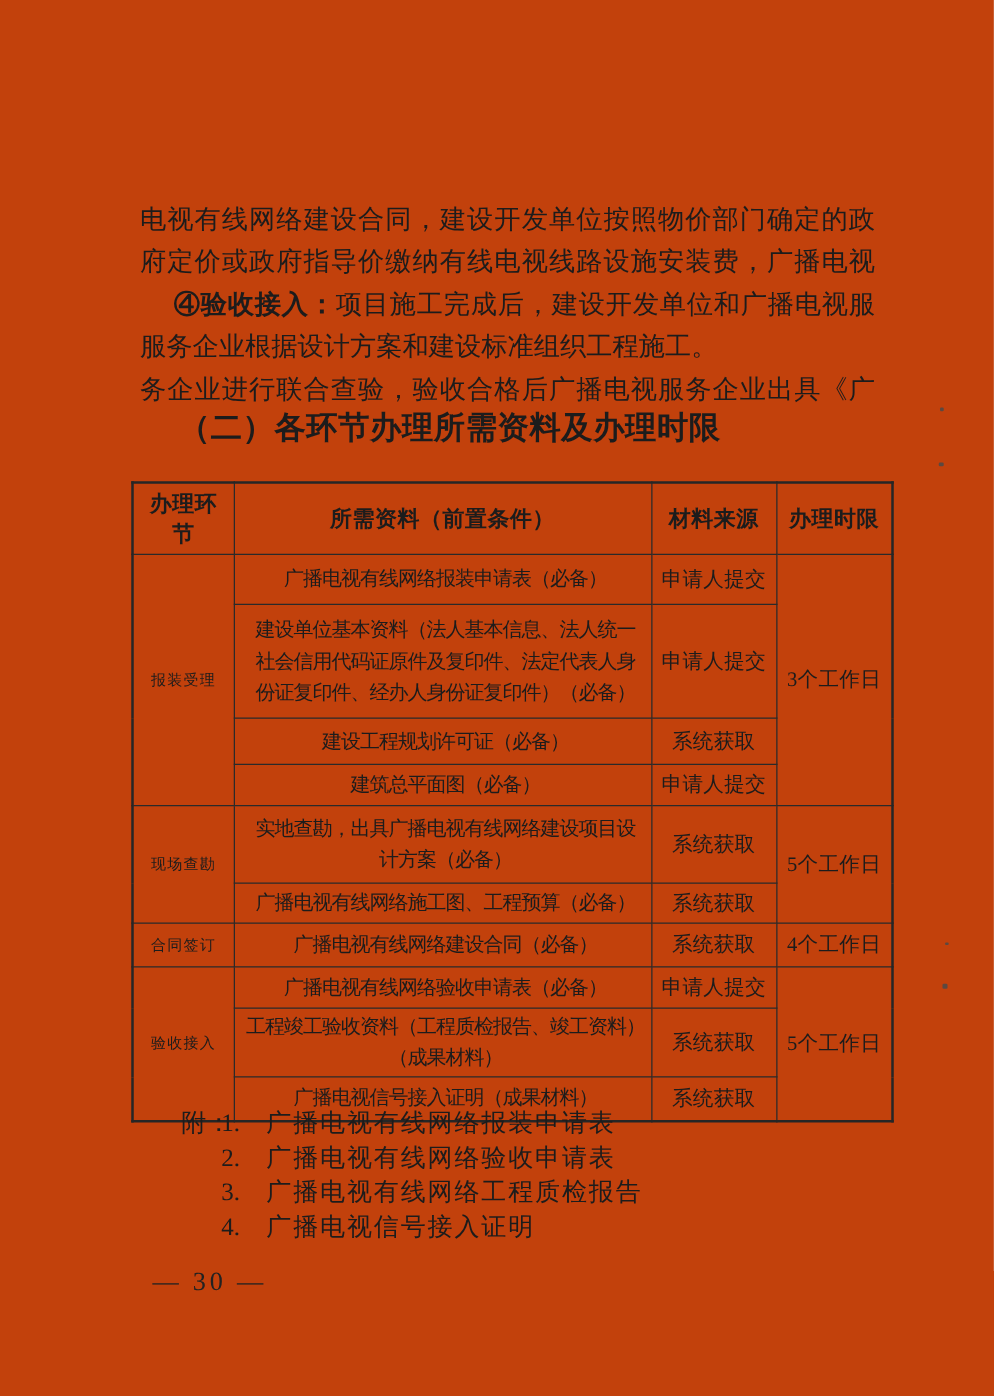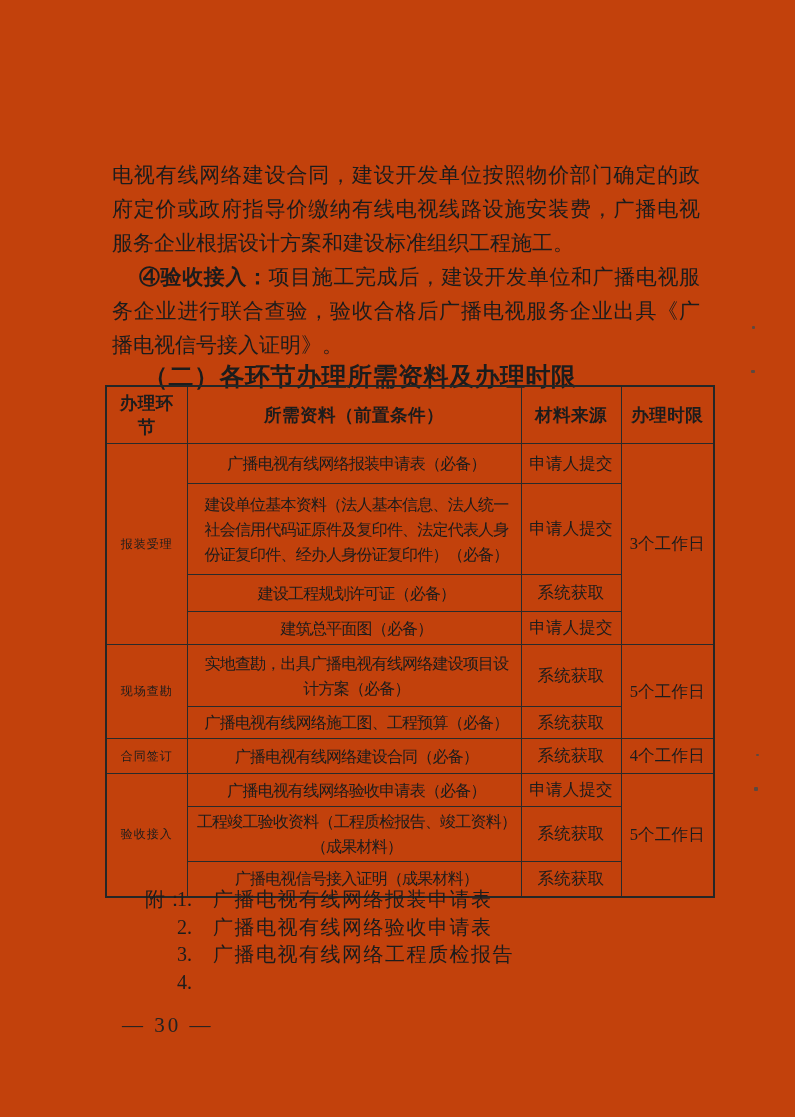--- a/index.html
+++ b/index.html
@@ -108,24 +108,23 @@
   }
 </style>
 </head>
 <body>
 
 <div class="page">
 
   <div class="body-text">
     <div class="line jline">电视有线网络建设合同，建设开发单位按照物价部门确定的政</div>
     <div class="line jline">府定价或政府指导价缴纳有线电视线路设施安装费，广播电视</div>
+    <div class="line jline p2first"><span class="bold">④验收接入：</span><span>项目施工完成后，建设开发单位和广播电视服</span></div>
     <div class="line">服务企业根据设计方案和建设标准组织工程施工。</div>
-    <div class="line jline p2first"><span class="bold">④验收接入：</span><span>项目施工完成后，建设开发单位和广播电视服</span></div>
     <div class="line jline">务企业进行联合查验，验收合格后广播电视服务企业出具《广</div>
-    <div class="line">播电视信号接入证明》。</div>
     <div class="heading">（二）各环节办理所需资料及办理时限</div>
   </div>
 
   <table class="materials-table">
     <colgroup>
       <col style="width:81px">
       <col style="width:334px">
       <col style="width:100px">
       <col style="width:93px">
     </colgroup>
@@ -207,20 +206,21 @@
       <span class="appendix-text">广播电视有线网络验收申请表</span>
     </div>
     <div class="appendix-row">
       <span class="appendix-label"></span>
       <span class="appendix-num">3.</span>
       <span class="appendix-text">广播电视有线网络工程质检报告</span>
     </div>
     <div class="appendix-row">
       <span class="appendix-label"></span>
       <span class="appendix-num">4.</span>
+      <span class="appendix-text">广播电视信号接入证明</span>
     </div>
   </div>
 
   <div class="page-number">— 30 —</div>
 
   <div class="speck" style="left:752px; top:326px; width:3px; height:3px;"></div>
   <div class="speck" style="left:751px; top:370px; width:4px; height:3px;"></div>
   <div class="speck" style="left:756px; top:754px; width:3px; height:2px;"></div>
   <div class="speck" style="left:754px; top:787px; width:4px; height:4px;"></div>
 

